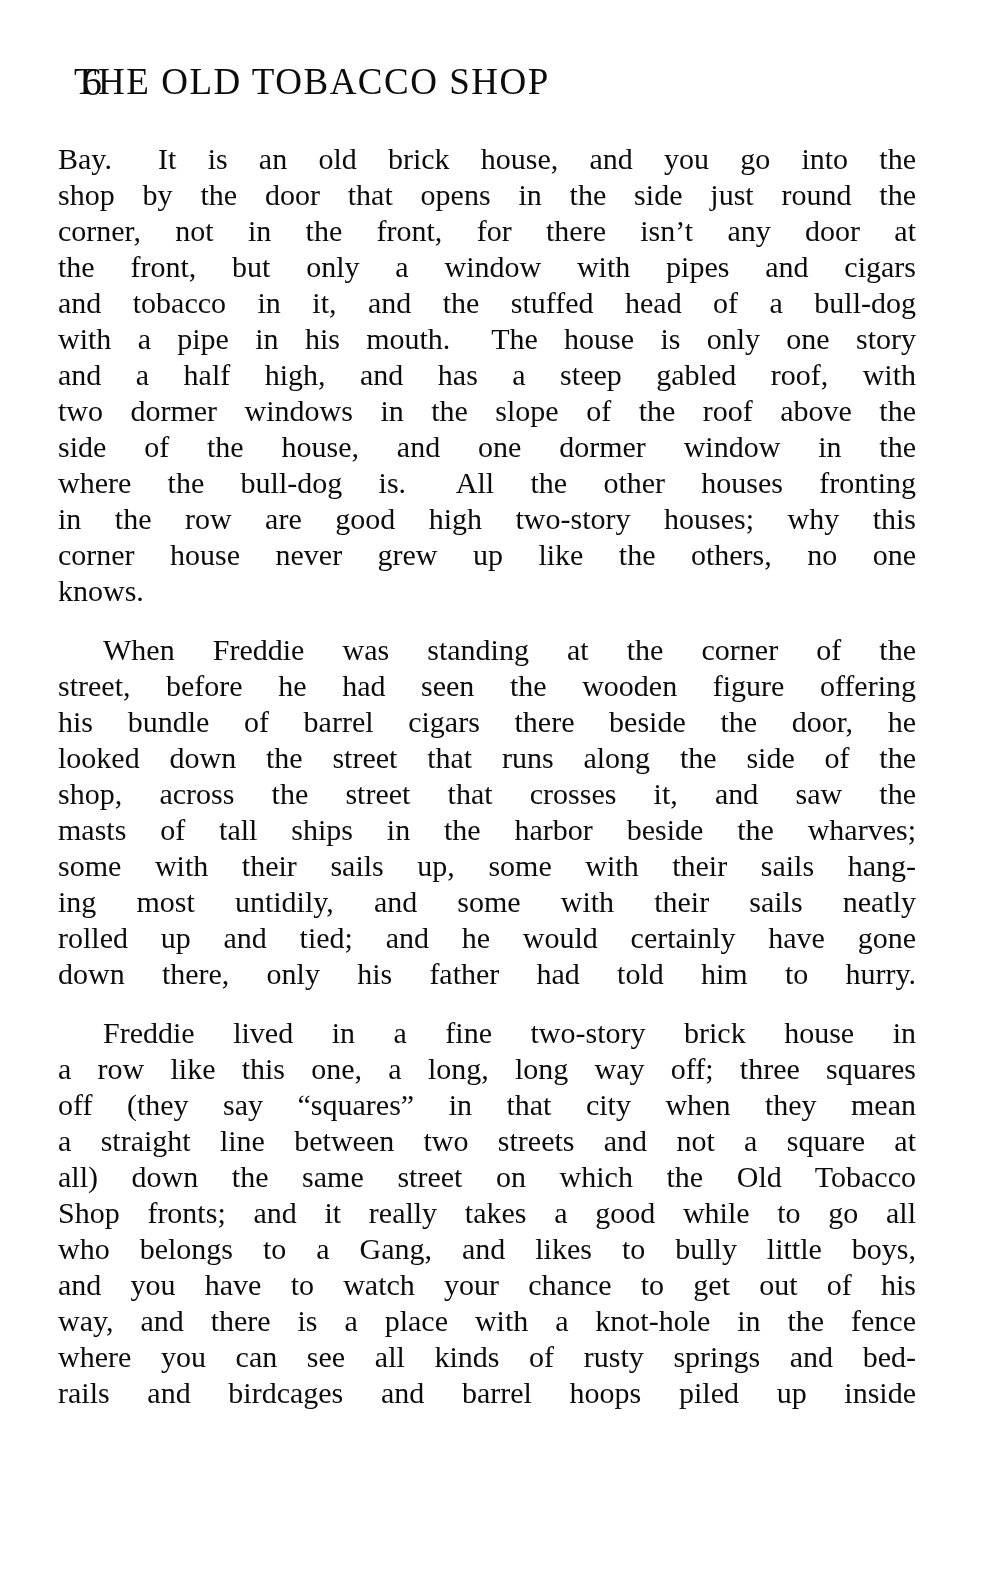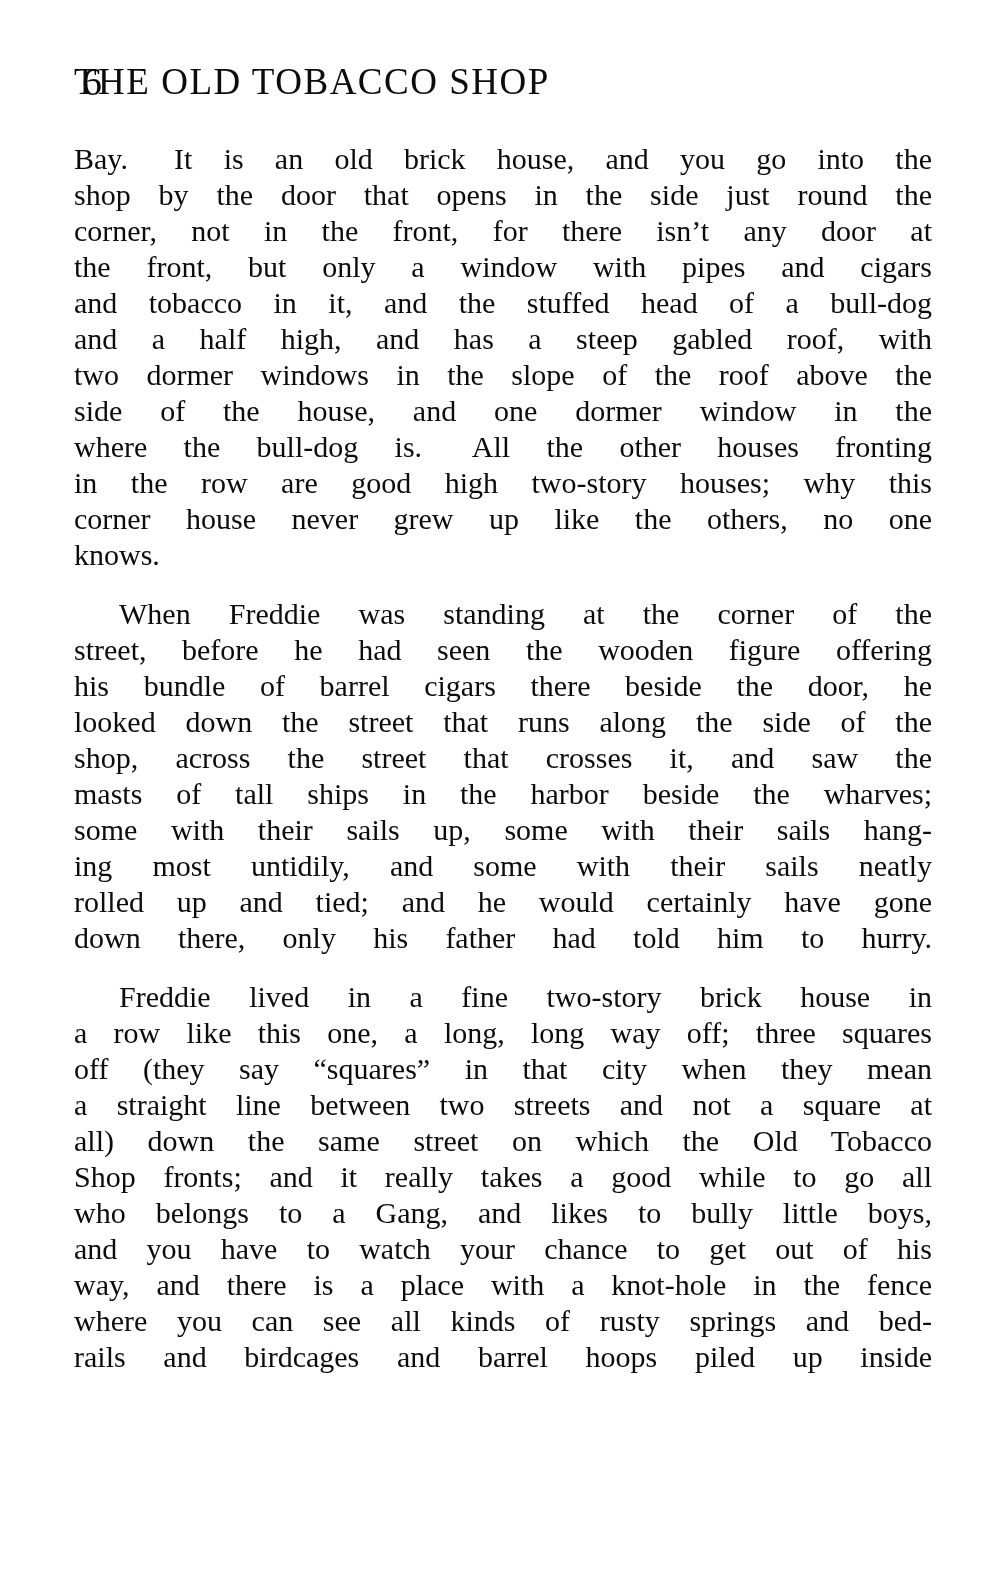--- a/index.html
+++ b/index.html
@@ -33,21 +33,21 @@
   .running-title {
     display: block;
     text-align: left;
     font-size: 37px;
     line-height: 48px;
     letter-spacing: 1.5px;
     white-space: nowrap;
   }
   .page-body {
     position: absolute;
-    left: 74px;
+    left: 58px;
     top: 141px;
     width: 858px;
   }
   .paragraph + .paragraph {
     margin-top: 23px;
   }
   .line {
     font-size: 30px;
     line-height: 36px;
     text-align: justify;
@@ -69,20 +69,21 @@
     <span class="page-number">6</span>
     <span class="running-title">THE OLD TOBACCO SHOP</span>
   </div>
   <div class="page-body" id="text-body">
       <div class="paragraph">
         <div class="line">Bay.  It is an old brick house, and you go into the</div>
         <div class="line">shop by the door that opens in the side just round the</div>
         <div class="line">corner, not in the front, for there isn’t any door at</div>
         <div class="line">the front, but only a window with pipes and cigars</div>
         <div class="line">and tobacco in it, and the stuffed head of a bull-dog</div>
+        <div class="line">with a pipe in his mouth.  The house is only one story</div>
         <div class="line">and a half high, and has a steep gabled roof, with</div>
         <div class="line">two dormer windows in the slope of the roof above the</div>
         <div class="line">side of the house, and one dormer window in the</div>
         <div class="line">where the bull-dog is.  All the other houses fronting</div>
         <div class="line">in the row are good high two-story houses; why this</div>
         <div class="line">corner house never grew up like the others, no one</div>
         <div class="line no-justify-last">knows.</div>
       </div>
       <div class="paragraph">
         <div class="line indent">When Freddie was standing at the corner of the</div>

